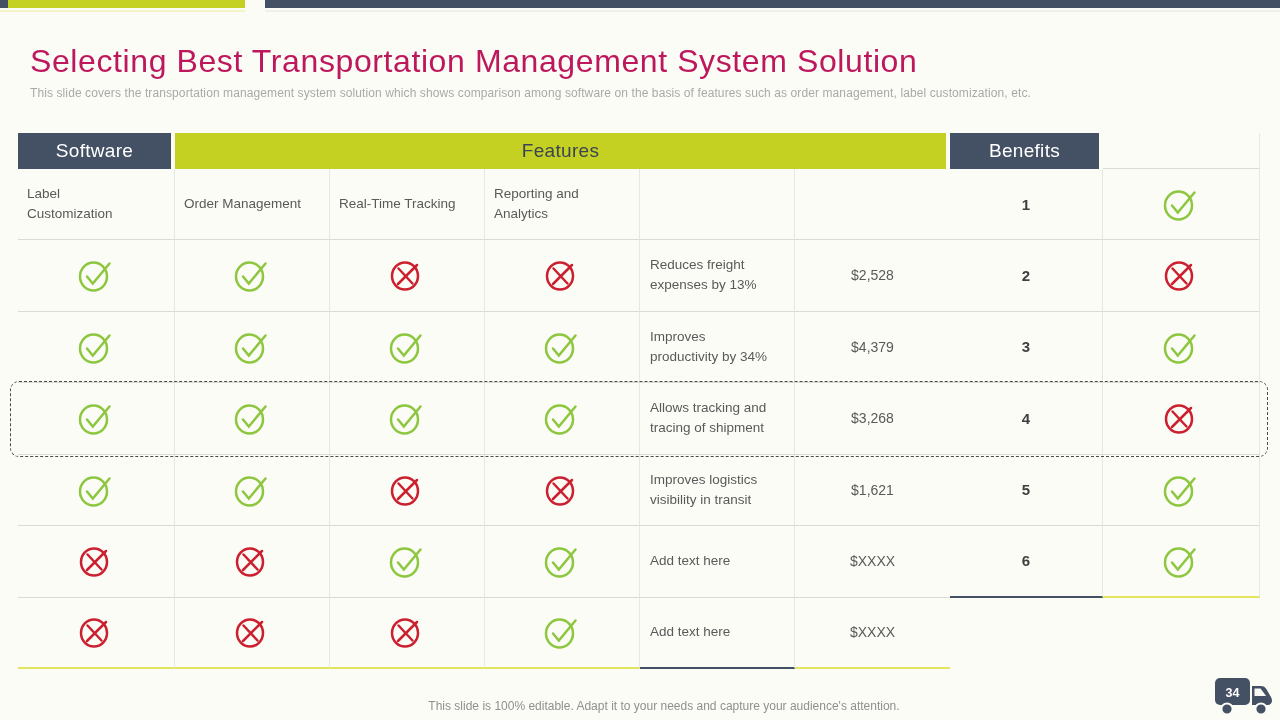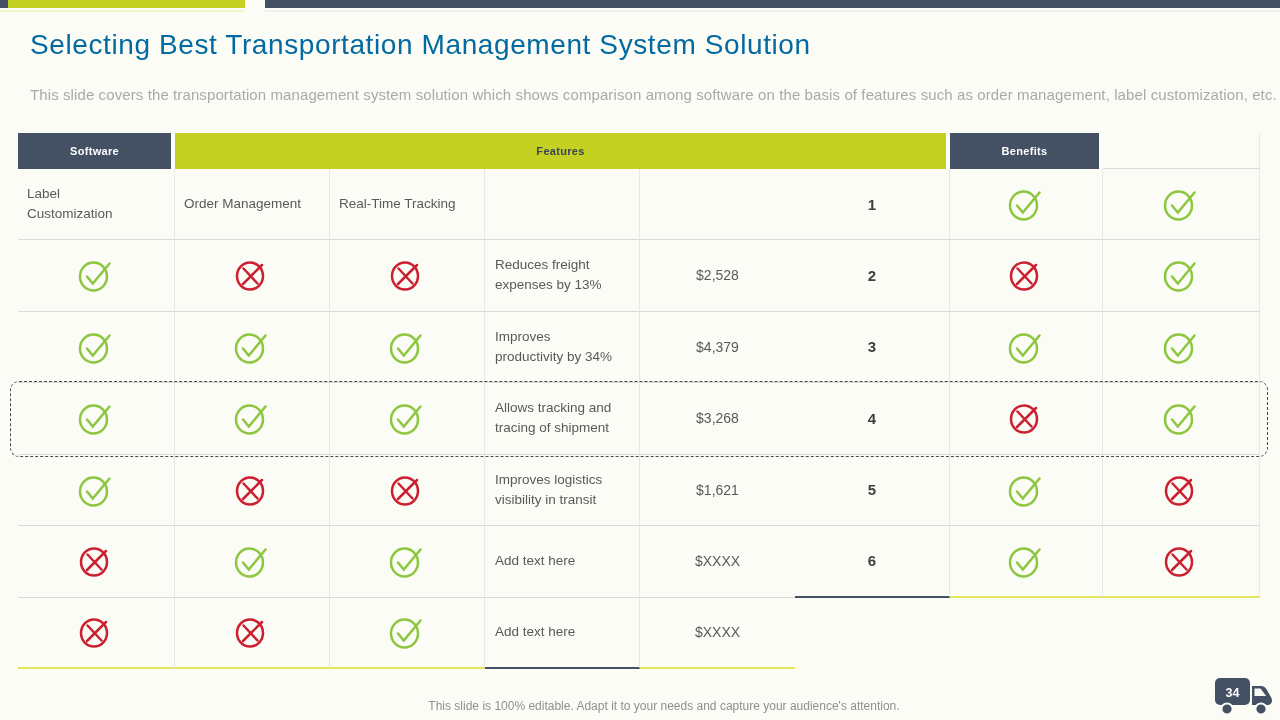--- a/index.html
+++ b/index.html
@@ -8,31 +8,31 @@
     background:#fcfcf7;
     font-family:"Liberation Sans", sans-serif;
   }
   
   .bar-sliver{position:absolute;left:0;top:0;width:8px;height:8px;background:#445063;}
   .bar-yellow{position:absolute;left:8px;top:0;width:237px;height:8px;background:#c4d122;}
   .bar-navy{position:absolute;left:265px;top:0;width:1015px;height:8px;background:#445063;}
   .bar-under-yellow{position:absolute;left:0;top:10px;width:245px;height:2px;background:#f3f5c9;}
   .bar-under-gray{position:absolute;left:265px;top:10px;width:1015px;height:2px;background:#efefeb;}
 
-  .title{position:absolute;left:30px;top:29px;font-size:28px;font-weight:400;
-         color:#0369a1;letter-spacing:.6px;white-space:nowrap;}
-  .subtitle{position:absolute;left:30px;top:86px;font-size:15px;color:#a9a9a9;letter-spacing:.1px;}
+  .title{position:absolute;left:30px;top:43px;font-size:32px;font-weight:400;
+         color:#be185d;letter-spacing:.6px;white-space:nowrap;}
+  .subtitle{position:absolute;left:30px;top:86px;font-size:12px;color:#a9a9a9;letter-spacing:.1px;}
 
   
   .table-wrap{position:absolute;left:18px;top:133px;width:1242px;}
   .grid{display:grid;
         grid-template-columns:157px 155px 155px 155px 155px 155px 153px 157px;
         grid-template-rows:36px 71px repeat(6,71.5px);}
   .hdr{display:flex;align-items:center;justify-content:center;
-       font-size:11px;font-weight:bold;letter-spacing:.3px;}
+       font-size:19px;font-weight:normal;letter-spacing:.3px;}
   .hdr.navy{background:#445063;color:#ffffff;}
   .hdr.yellow{background:#c4d122;color:#3c4454;}
   .hdr.gap{margin-right:4px;}
   .hdr.features{grid-column:2 / span 5;}
 
   .cell{border-right:1px solid #e7e7e3;border-bottom:1px solid #dadad6;box-sizing:border-box;}
   .cell.col-end{border-right:none;}
   .sub{display:flex;align-items:center;text-align:left;
        padding:0 26px 0 9px;font-size:13.5px;color:#595959;line-height:1.45;}
   .num{display:flex;align-items:center;justify-content:center;
@@ -70,20 +70,21 @@
   <div class="grid" id="grid">
 
     <div class="hdr navy gap">Software</div>
     <div class="hdr yellow gap features">Features</div>
     <div class="hdr navy gap">Benefits</div>
 
     <div class="cell sub"></div>
     <div class="cell sub">Label Customization</div>
     <div class="cell sub">Order Management</div>
     <div class="cell sub">Real-Time Tracking</div>
+    <div class="cell sub">Reporting and Analytics</div>
     <div class="cell sub"></div>
     <div class="cell sub col-end"></div>
 
   <div class="cell num b-navy">1</div>
       <div class="cell icon-cell b-yellow">
         <svg width="42" height="42" viewBox="0 0 42 42">
     <ellipse cx="18.5" cy="22.5" rx="13.5" ry="14" fill="none" stroke="#8dc63f" stroke-width="2.5"></ellipse>
     <path d="M12 22.5 l5.8 7 L34.5 9.5" fill="none" stroke="#8dc63f" stroke-width="2.5" stroke-linecap="round"></path>
   </svg>
       </div>

